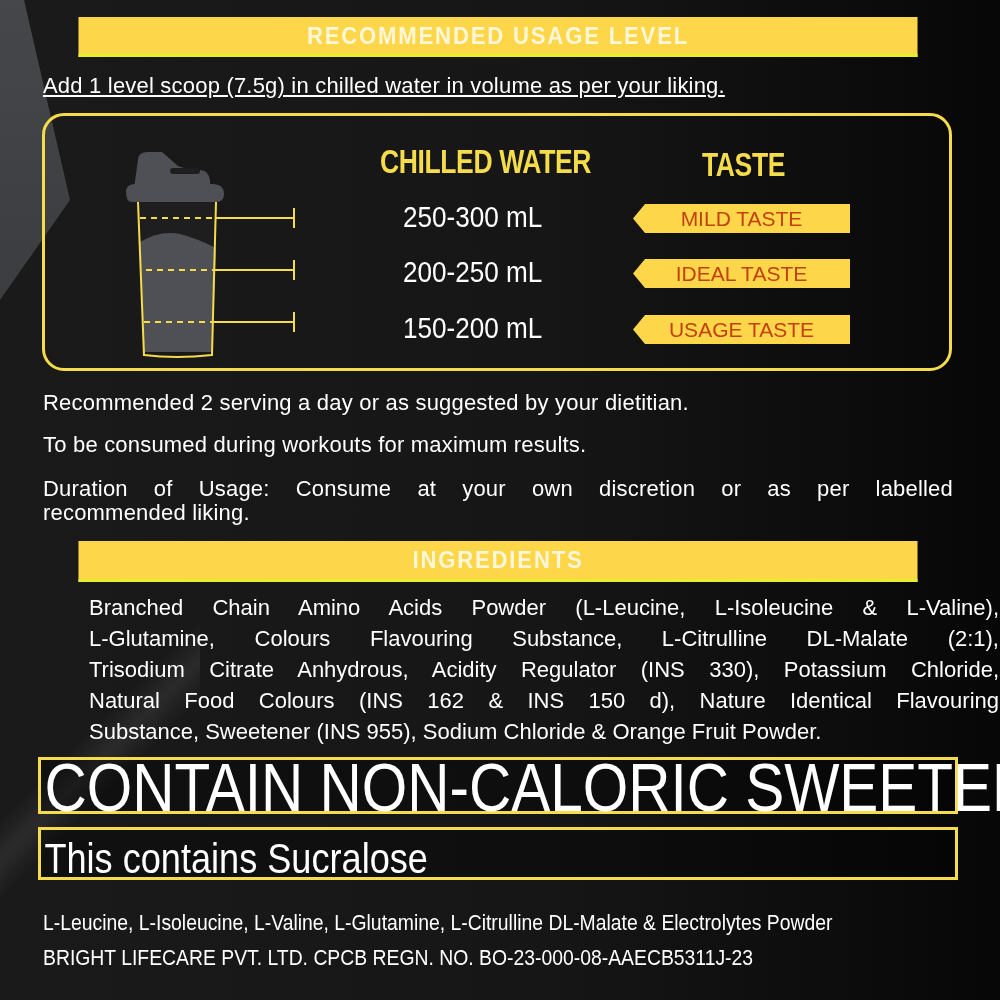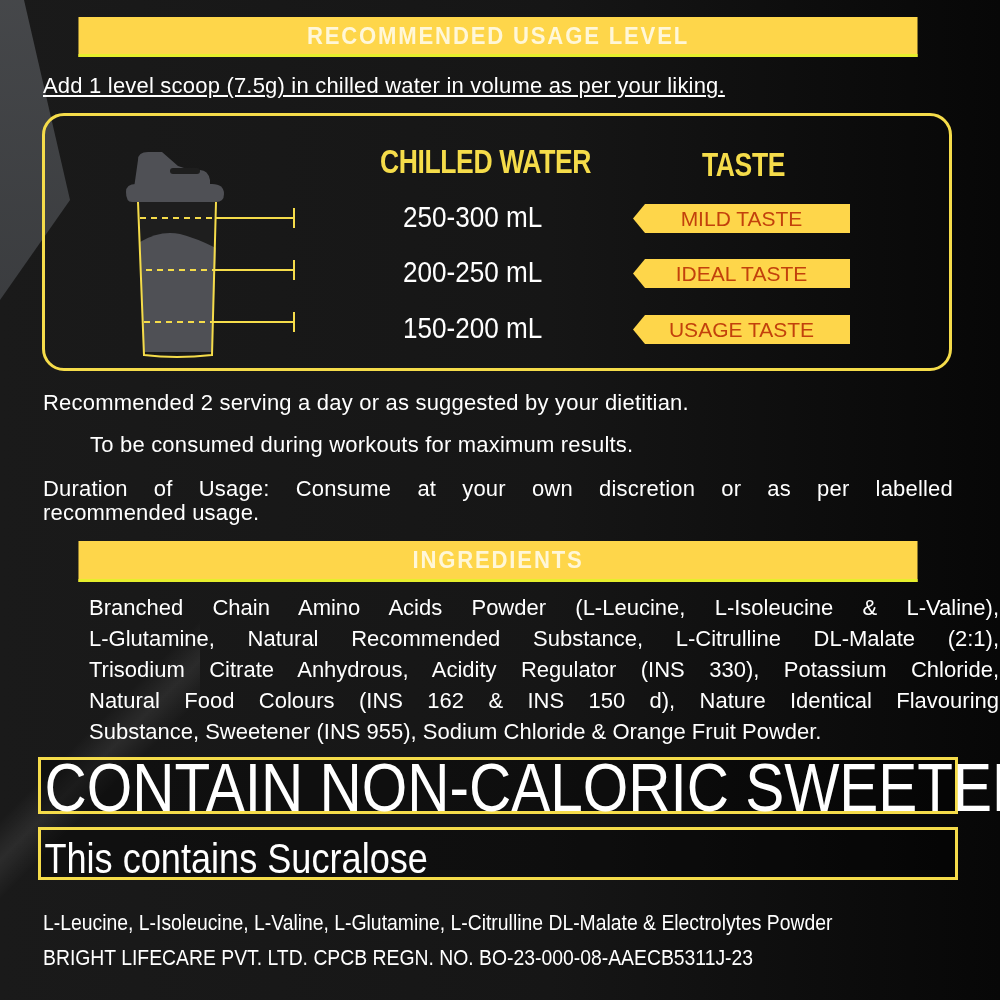--- a/index.html
+++ b/index.html
@@ -69,31 +69,31 @@
 
 <div class="vol" style="top:201px;">250-300 mL</div>
 <div class="vol" style="top:256px;">200-250 mL</div>
 <div class="vol" style="top:312px;">150-200 mL</div>
 
 <div class="tag" style="top:204px;">MILD TASTE</div>
 <div class="tag" style="top:259px;">IDEAL TASTE</div>
 <div class="tag" style="top:315px;">USAGE TASTE</div>
 
 <div class="line" style="top:390px;">Recommended 2 serving a day or as suggested by your dietitian.</div>
-<div class="line" style="top:432px;margin-left:47px;">To be consumed during workouts for maximum results.</div>
+<div class="line" style="top:432px;">To be consumed during workouts for maximum results.</div>
 <div class="line" style="top:476px;width:910px;text-align:justify;text-align-last:justify;">Duration of Usage: Consume at your own discretion or as per labelled</div>
-<div class="line" style="top:500px;">recommended usage.</div>
+<div class="line" style="top:500px;">recommended liking.</div>
 
 <div class="band band2">
   <span>INGREDIENTS</span>
 </div>
 
 <div class="ing">
   <div>Branched Chain Amino Acids Powder (L-Leucine, L-Isoleucine &amp; L-Valine),</div>
-  <div>L-Glutamine, Natural Recommended Substance, L-Citrulline DL-Malate (2:1),</div>
+  <div>L-Glutamine, Colours Flavouring Substance, L-Citrulline DL-Malate (2:1),</div>
   <div>Trisodium Citrate Anhydrous, Acidity Regulator (INS 330), Potassium Chloride,</div>
   <div>Natural Food Colours (INS 162 &amp; INS 150 d), Nature Identical Flavouring</div>
   <div class="last">Substance, Sweetener (INS 955), Sodium Chloride &amp; Orange Fruit Powder.</div>
 </div>
 
 <div class="box box1">
   <span>CONTAIN NON-CALORIC SWEETENER</span>
 </div>
 <div class="box box2">
   <span>This contains Sucralose</span>

